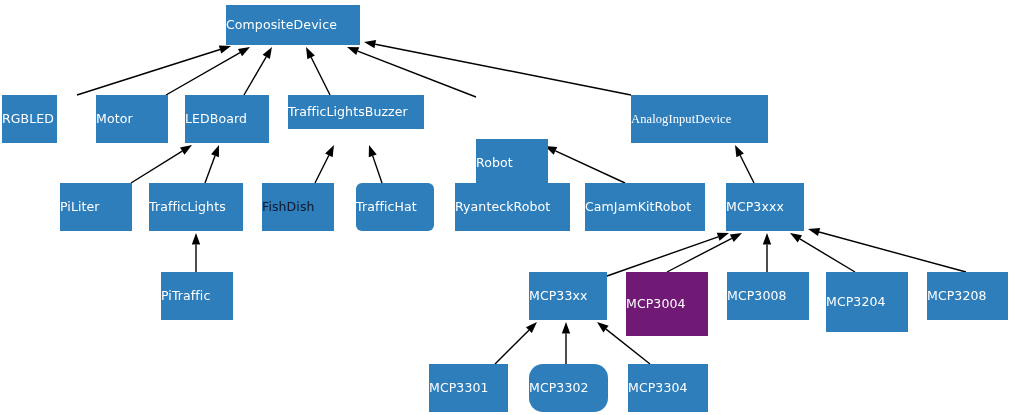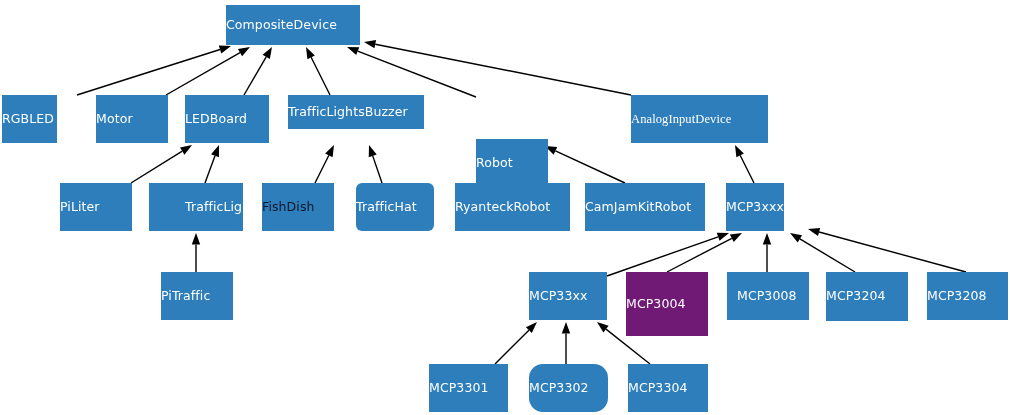--- a/index.html
+++ b/index.html
@@ -160,51 +160,51 @@
       </div>
       <div class="node-box" style="left: 476px; top: 95px; width: 72px; height: 48px; background: rgb(46, 126, 187); color: rgb(255, 255, 255); margin-top: 44px;">
         <span class="node-label">Robot</span>
       </div>
       <div class="node-box" style="left: 631px; top: 95px; width: 137px; height: 48px; background: rgb(46, 126, 187); color: rgb(255, 255, 255); font-family: Liberation Serif, serif;">
         <span class="node-label">AnalogInputDevice</span>
       </div>
       <div class="node-box" style="left: 60px; top: 183px; width: 72px; height: 48px; background: rgb(46, 126, 187); color: rgb(255, 255, 255);">
         <span class="node-label">PiLiter</span>
       </div>
-      <div class="node-box" style="left: 149px; top: 183px; width: 94px; height: 48px; background: rgb(46, 126, 187); color: rgb(255, 255, 255); padding-left: 36px;">
+      <div class="node-box" style="left: 149px; top: 183px; width: 94px; height: 48px; background: rgb(46, 126, 187); color: rgb(255, 255, 255);">
         <span class="node-label">TrafficLights</span>
       </div>
       <div class="node-box" style="left: 262px; top: 183px; width: 72px; height: 48px; background: rgb(46, 126, 187); color: #0f172a;">
         <span class="node-label">FishDish</span>
       </div>
       <div class="node-box" style="left: 356px; top: 183px; width: 78px; height: 48px; background: rgb(46, 126, 187); color: rgb(255, 255, 255); border-radius: 6px;">
         <span class="node-label">TrafficHat</span>
       </div>
       <div class="node-box" style="left: 455px; top: 183px; width: 115px; height: 48px; background: rgb(46, 126, 187); color: rgb(255, 255, 255);">
         <span class="node-label">RyanteckRobot</span>
       </div>
       <div class="node-box" style="left: 585px; top: 183px; width: 120px; height: 48px; background: rgb(46, 126, 187); color: rgb(255, 255, 255);">
         <span class="node-label">CamJamKitRobot</span>
       </div>
-      <div class="node-box" style="left: 726px; top: 183px; width: 58px; height: 48px; background: rgb(46, 126, 187); color: rgb(255, 255, 255);">
+      <div class="node-box" style="left: 726px; top: 183px; width: 78px; height: 48px; background: rgb(46, 126, 187); color: rgb(255, 255, 255);">
         <span class="node-label">MCP3xxx</span>
       </div>
       <div class="node-box" style="left: 161px; top: 272px; width: 72px; height: 48px; background: rgb(46, 126, 187); color: rgb(255, 255, 255);">
         <span class="node-label">PiTraffic</span>
       </div>
       <div class="node-box" style="left: 529px; top: 272px; width: 78px; height: 48px; background: rgb(46, 126, 187); color: rgb(255, 255, 255);">
         <span class="node-label">MCP33xx</span>
       </div>
       <div class="node-box" style="left: 626px; top: 272px; width: 82px; height: 64px; background: #701a75; color: rgb(255, 255, 255);">
         <span class="node-label">MCP3004</span>
       </div>
-      <div class="node-box" style="left: 727px; top: 272px; width: 82px; height: 48px; background: rgb(46, 126, 187); color: rgb(255, 255, 255); padding-left: 10px;">
+      <div class="node-box" style="left: 727px; top: 272px; width: 82px; height: 48px; background: rgb(46, 126, 187); color: rgb(255, 255, 255);">
         <span class="node-label">MCP3008</span>
       </div>
-      <div class="node-box" style="left: 826px; top: 272px; width: 82px; height: 49px; background: rgb(46, 126, 187); color: rgb(255, 255, 255);">
+      <div class="node-box" style="left: 826px; top: 272px; width: 82px; height: 60px; background: rgb(46, 126, 187); color: rgb(255, 255, 255);">
         <span class="node-label">MCP3204</span>
       </div>
       <div class="node-box" style="left: 927px; top: 272px; width: 81px; height: 48px; background: rgb(46, 126, 187); color: rgb(255, 255, 255);">
         <span class="node-label">MCP3208</span>
       </div>
       <div class="node-box" style="left: 429px; top: 364px; width: 79px; height: 48px; background: rgb(46, 126, 187); color: rgb(255, 255, 255);">
         <span class="node-label">MCP3301</span>
       </div>
       <div class="node-box" style="left: 529px; top: 364px; width: 79px; height: 48px; background: rgb(46, 126, 187); color: rgb(255, 255, 255); border-radius: 14px;">
         <span class="node-label">MCP3302</span>

